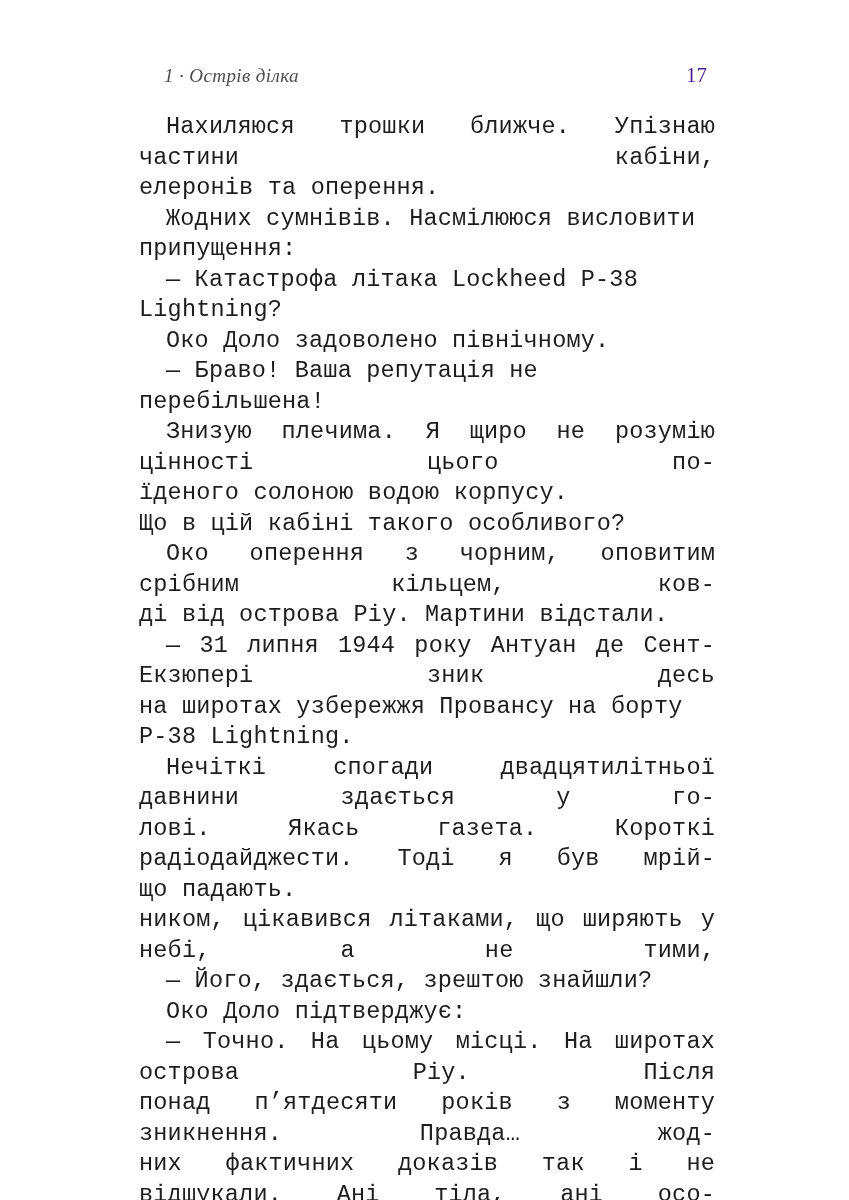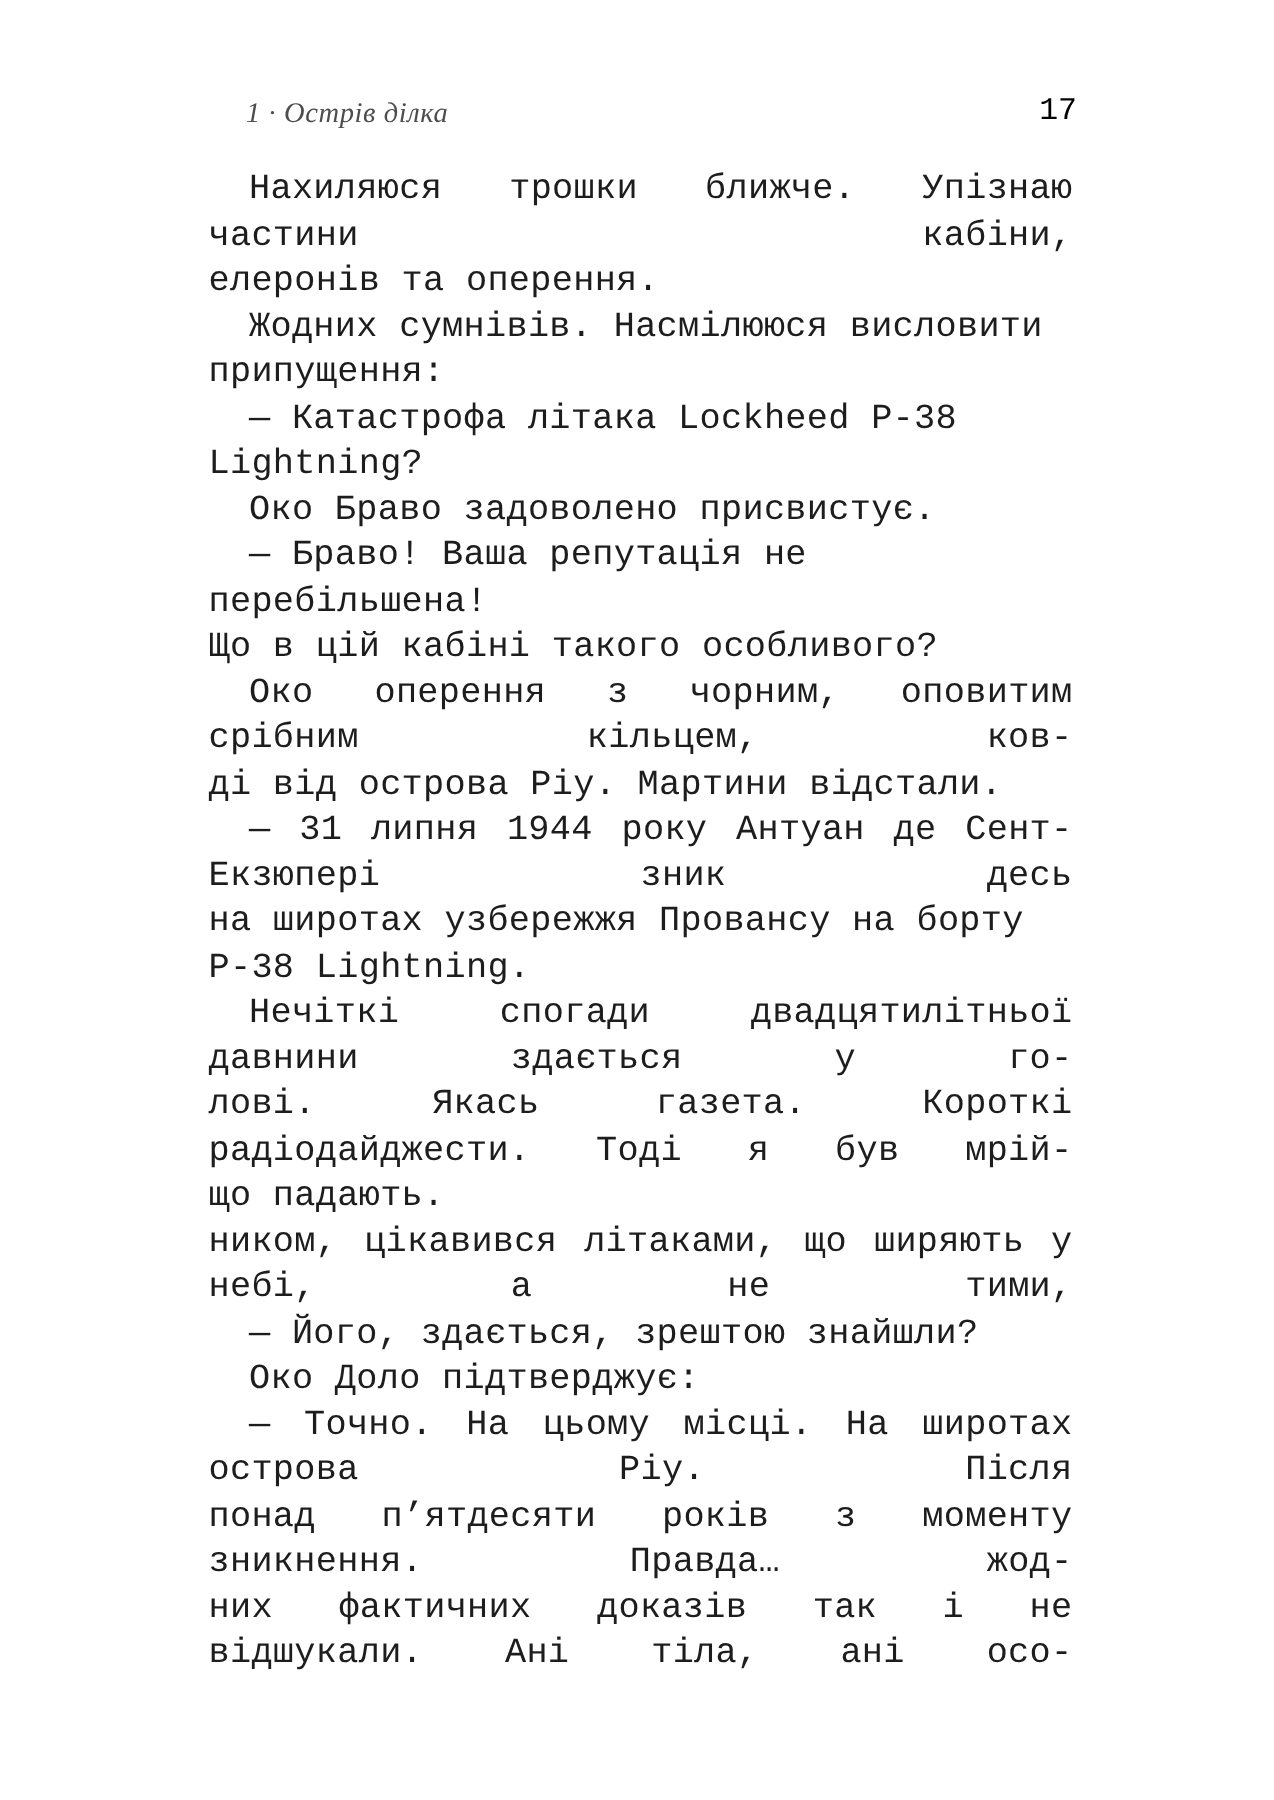--- a/index.html
+++ b/index.html
@@ -22,26 +22,26 @@
     font-family: "Liberation Serif", "DejaVu Serif", serif;
     font-style: italic;
     font-size: 19px;
     line-height: 24px;
     letter-spacing: 0.4px;
     color: #4d4d4d;
     margin-left: 32px;
   }
   .page-number {
     position: absolute;
-    right: 131px;
+    right: 142px;
     top: 62px;
-    font-family: Liberation Mono, monospace;
+    font-family: Liberation Serif, serif;
     font-size: 21px;
     line-height: 26px;
-    color: #000000;
+    color: #4c1d95;
   }
   .body-text {
     position: absolute;
     left: 139px;
     top: 112px;
     width: 576px;
     font-size: 23.5px;
     line-height: 30.5px;
     letter-spacing: 0.2px;
     color: #1d1d1d;
@@ -75,24 +75,28 @@
         <div class="line first">Нахиляюся трошки ближче. Упізнаю частини кабіни,</div>
         <div class="line last">елеронів та оперення.</div>
       </div>
       <div class="para">
         <div class="line first last">Жодних сумнівів. Насмілююся висловити припущення:</div>
       </div>
       <div class="para">
         <div class="line first last">— Катастрофа літака Lockheed P-38 Lightning?</div>
       </div>
       <div class="para">
-        <div class="line first last">Око Браво задоволено присвистує.</div>
+        <div class="line first last">Око Доло задоволено північному.</div>
       </div>
       <div class="para">
         <div class="line first last">— Браво! Ваша репутація не перебільшена!</div>
+      </div>
+      <div class="para">
+        <div class="line first">Знизую плечима. Я щиро не розумію цінності цього по-</div>
+        <div class="line last">їденого солоною водою корпусу.</div>
       </div>
       <div class="para">
         <div class="line last">Що в цій кабіні такого особливого?</div>
       </div>
       <div class="para">
         <div class="line first">Око оперення з чорним, оповитим срібним кільцем, ков-</div>
         <div class="line last">ді від острова Ріу. Мартини відстали.</div>
       </div>
       <div class="para">
         <div class="line first">— 31 липня 1944 року Антуан де Сент-Екзюпері зник десь</div>

